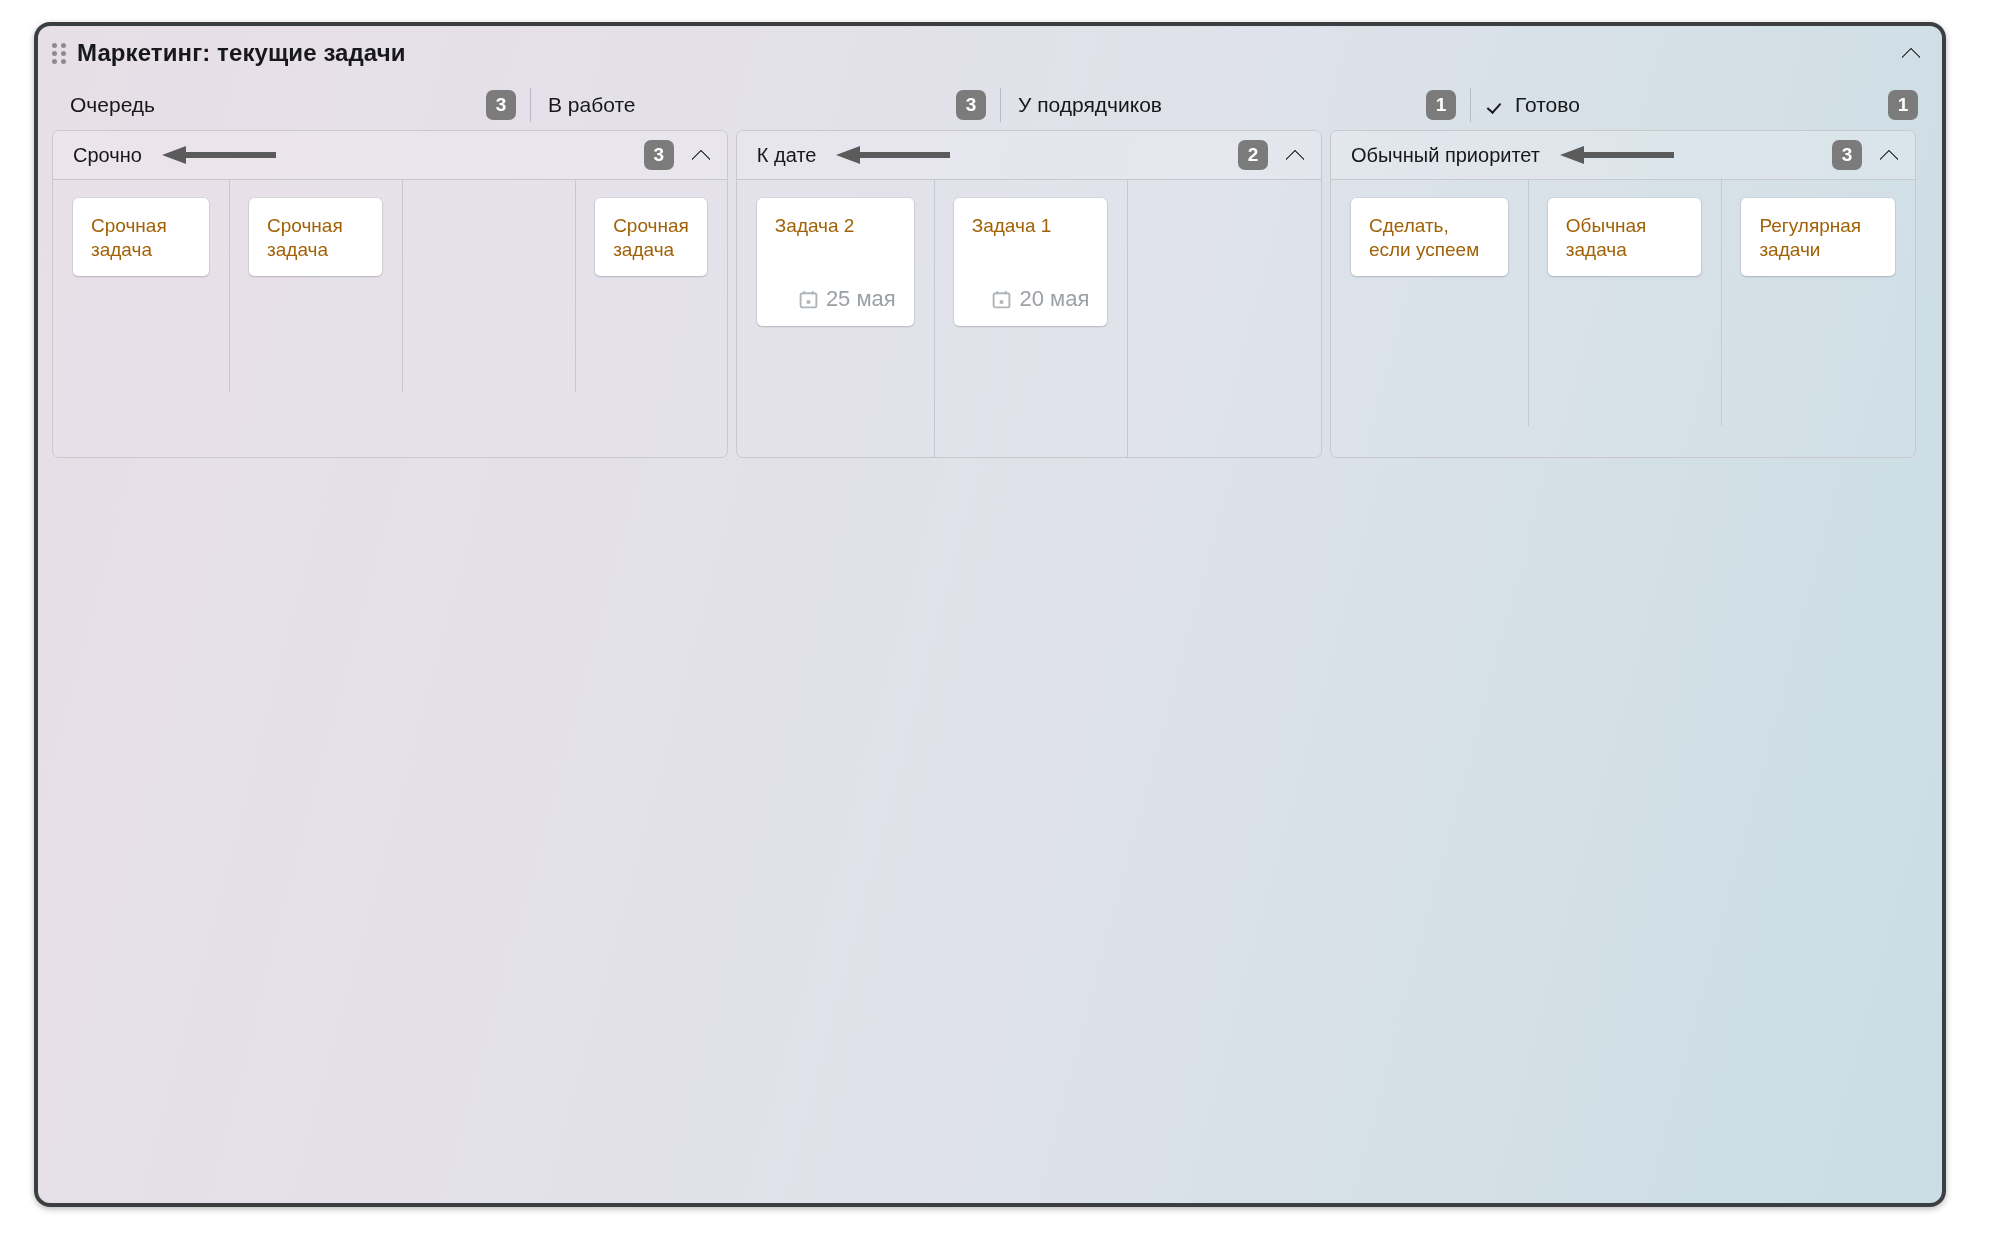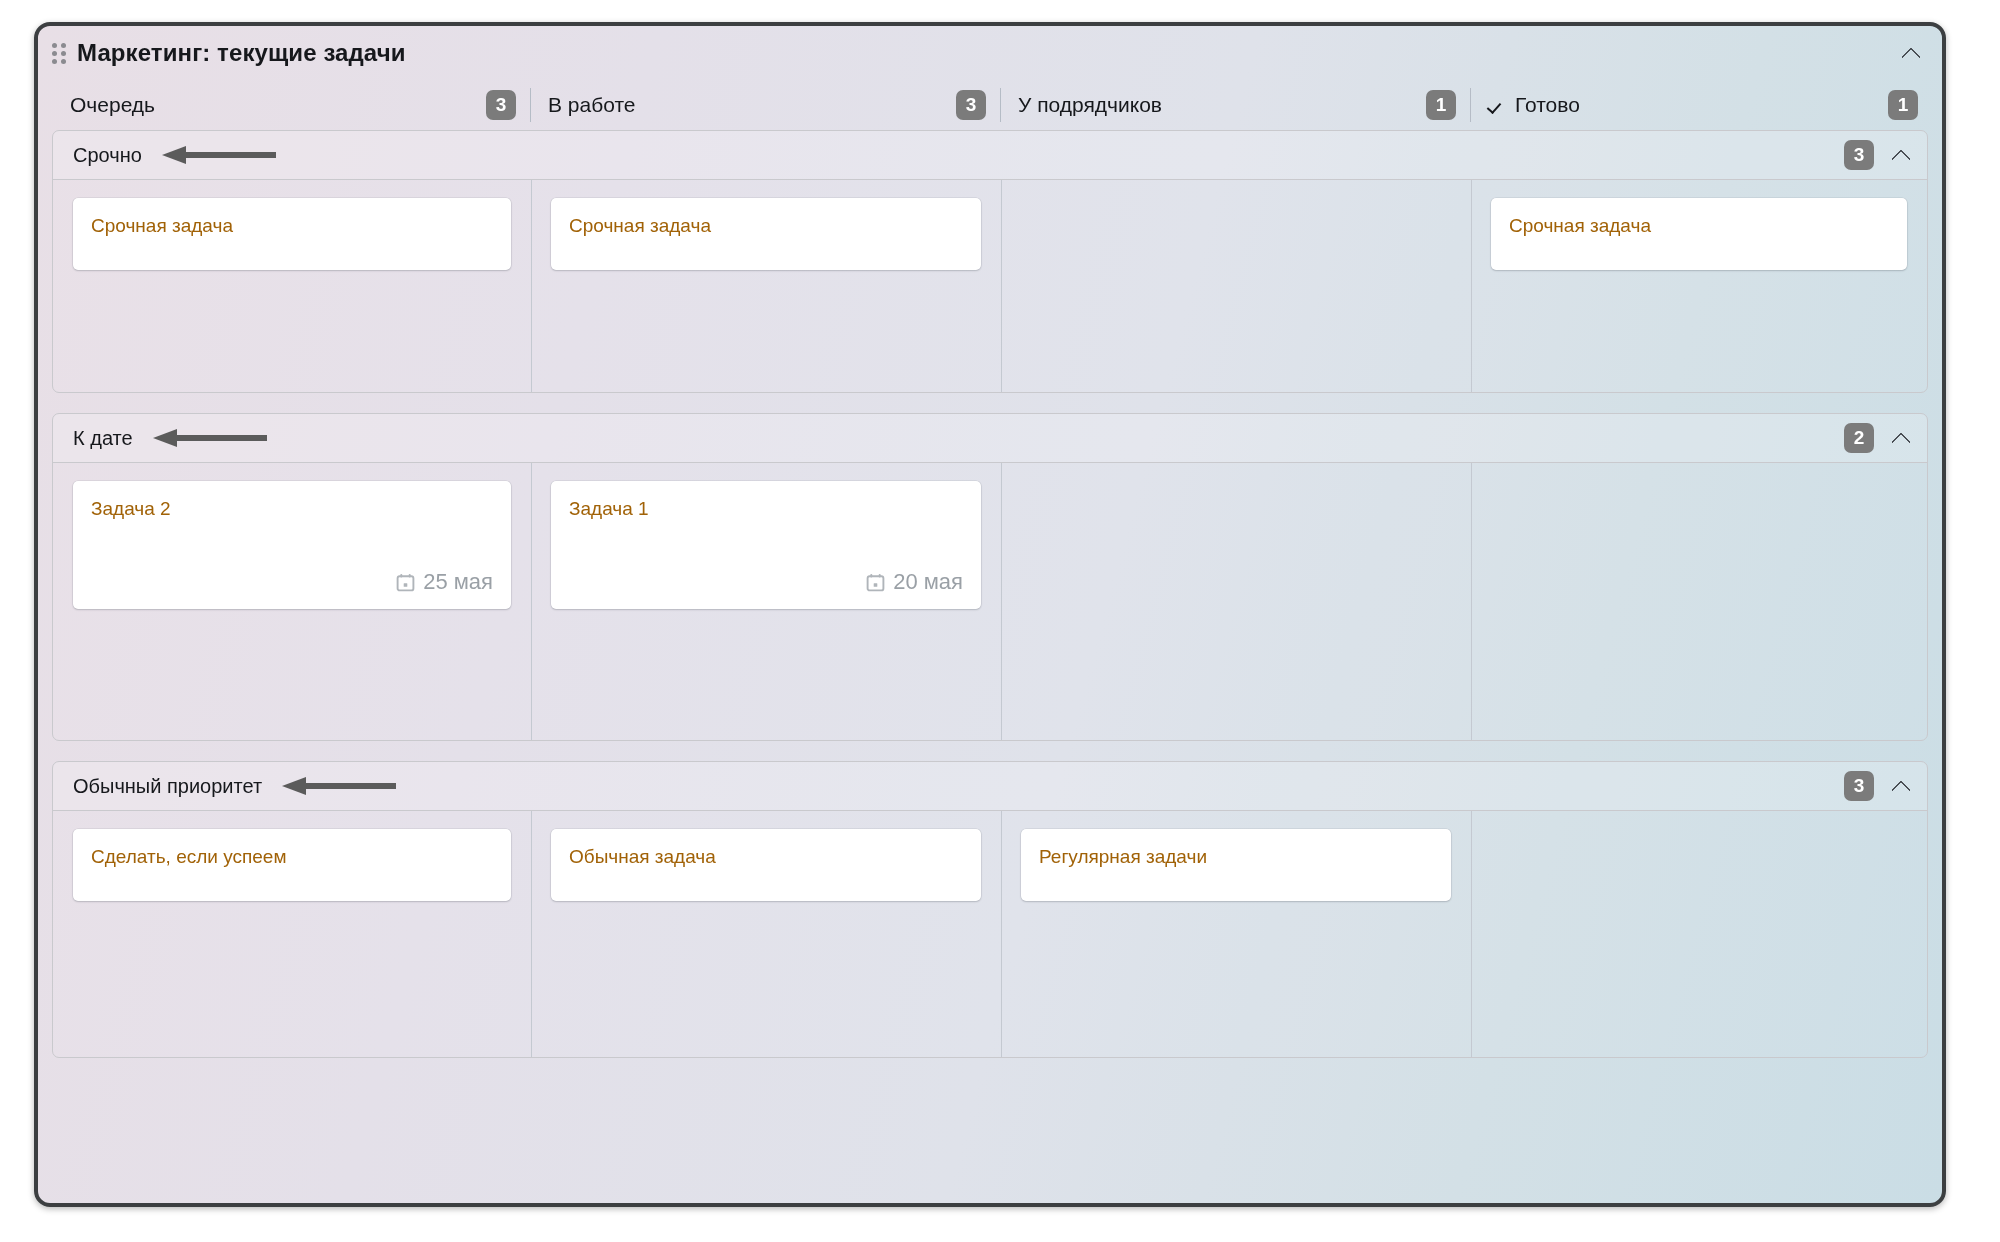--- a/index.html
+++ b/index.html
@@ -82,21 +82,21 @@
     font-size: 19px; font-weight: bold; flex: 0 0 auto;
   }
 
   
   .c1 { width: 478px; }
   .c2 { width: 470px; }
   .c3 { width: 470px; }
   .c4 { flex: 1 1 auto; align-items: center; }
 
   
-  .lanes { padding: 0 14px 14px 14px; display: flex; flex-direction: column; gap: 20px; }
+  .lanes { padding: 0 26px 14px 14px; display: flex; flex-direction: row; gap: 8px; }
 
   .lane {
     border: 1px solid #c9c9cd; border-radius: 7px;
     background: rgba(255,255,255,0.05);
     overflow: hidden;
   }
 
   .lane-head {
     display: flex; align-items: center;
     height: 49px; padding: 0 13px 0 20px;

